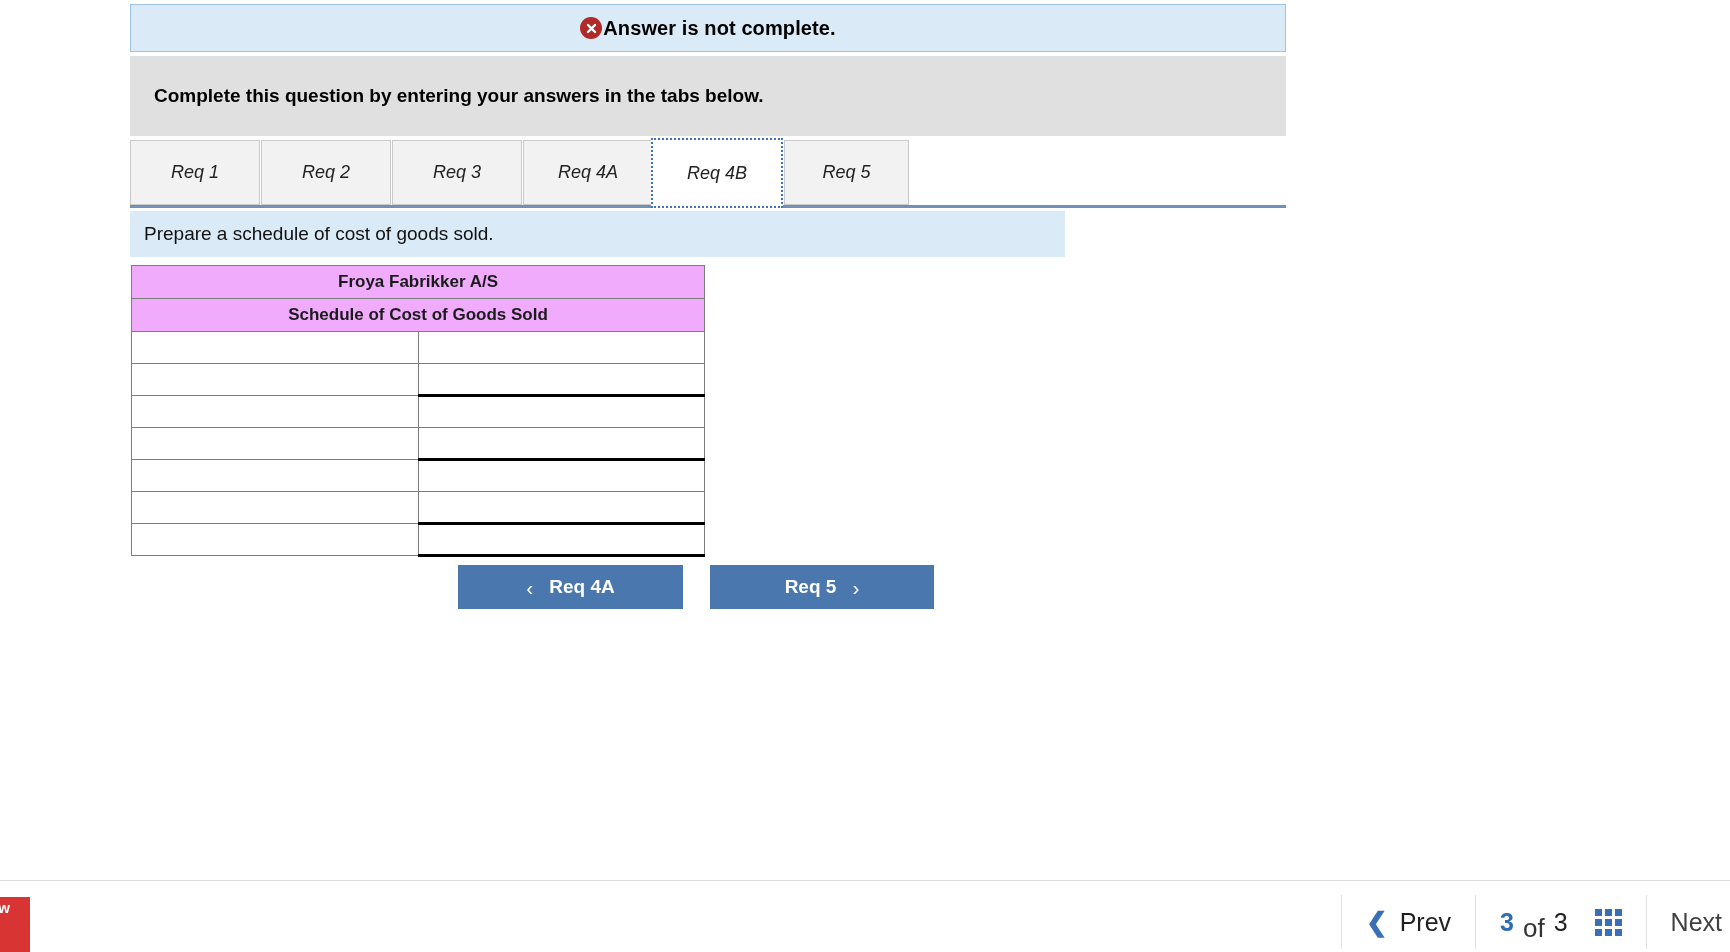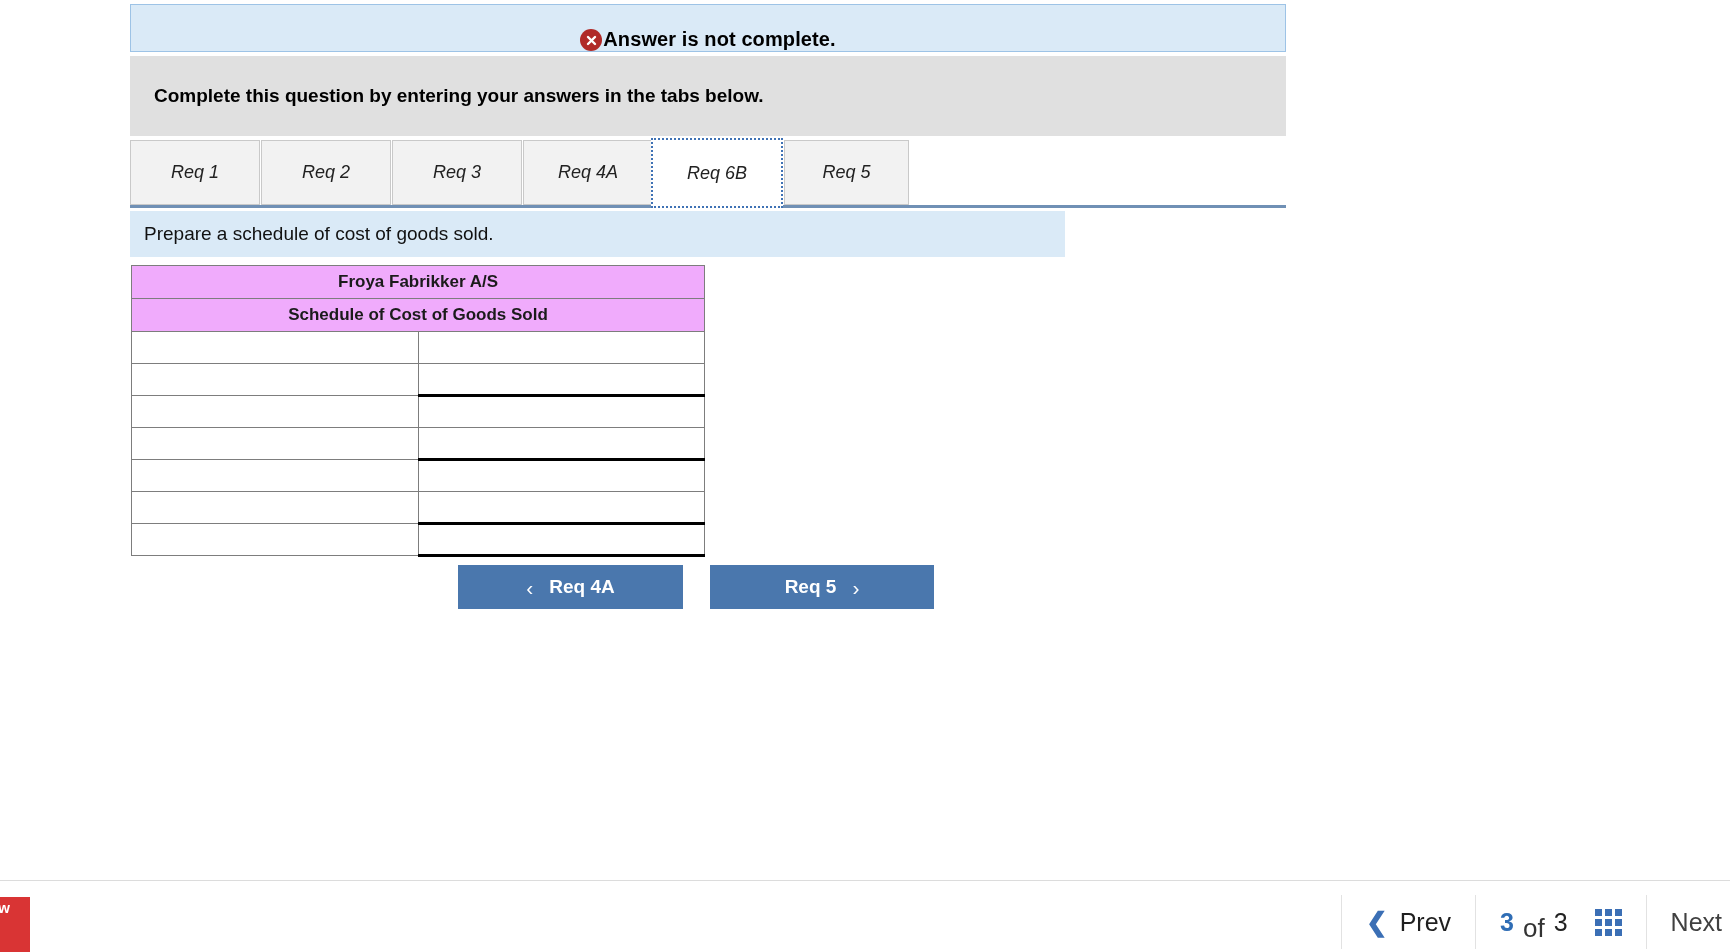--- a/index.html
+++ b/index.html
@@ -13,21 +13,21 @@
 
   #page { position: relative; width: 1730px; height: 952px; background:#fff; }
 
   
   .alert-banner {
     position: absolute;
     left: 130px; top: 4px;
     width: 1156px; height: 48px;
     background: #daeaf7;
     border: 1px solid #9dc3e6;
-    display: flex; align-items: flex-end; justify-content: center;
+    display: flex; align-items: center; justify-content: center;
     gap: 1px;
   }
   .err-icon {
     width: 22px; height: 22px; border-radius: 50%;
     background: #b02a28;
     display: flex; align-items: center; justify-content: center;
     flex: none;
   }
   .err-icon svg { display: block; }
   .alert-text {
@@ -196,21 +196,21 @@
     <div class="tab" style="left:131px; width:130px;">
         <span>Req 2</span>
       </div>
     <div class="tab" style="left:262px; width:130px;">
         <span>Req 3</span>
       </div>
     <div class="tab" style="left:393px; width:130px;">
         <span>Req 4A</span>
       </div>
     <div class="tab active" style="left:521px; width:132px;">
-        <span>Req 6B</span>
+        <span>Req 4B</span>
       </div>
     <div class="tab" style="left:654px; width:125px;">
         <span>Req 5</span>
       </div>
   </div>
 
   <div class="prompt-strip">
     <span class="prompt-text">Prepare a schedule of cost of goods sold.</span>
   </div>
 

